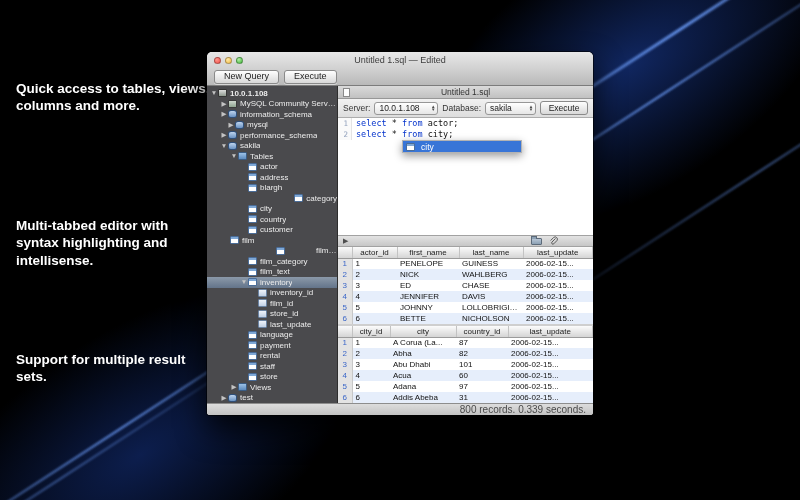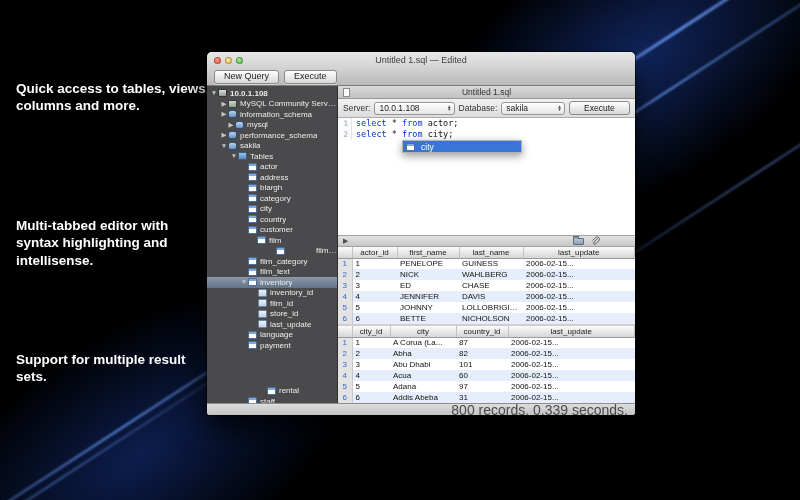--- a/index.html
+++ b/index.html
@@ -19,21 +19,21 @@
   .b3 { top:170px; right:-260px; transform:rotate(-33deg); opacity:.6; }
   .b4 { bottom:70px; left:-180px; transform:rotate(-33deg); }
   .b5 { bottom:20px; left:-240px; transform:rotate(-33deg); opacity:.55; }
 
   
   .caption { position:absolute; left:16px; width:196px; color:#fff; font-size:13.5px;
              font-weight:bold; line-height:1.28; }
   .c1 { top:80px; } .c2 { top:217px; } .c3 { top:351px; }
 
   
-  .window { position:absolute; left:207px; top:52px; width:428px; height:363px;
+  .window { position:absolute; left:207px; top:52px; width:386px; height:363px;
             display:flex; flex-direction:column; border-radius:5px 5px 3px 3px; overflow:hidden;
             box-shadow:0 14px 30px rgba(0,0,0,.8), 0 0 0 1px rgba(0,0,0,.55); background:#fff; }
   .titlebar { height:16px; flex:none; background:linear-gradient(#e8e8e8,#d2d2d2);
               position:relative; display:flex; align-items:center; }
   .lights { display:flex; gap:4px; padding-left:7px; position:relative; z-index:2; }
   .light { width:7px; height:7px; border-radius:50%; border:1px solid rgba(0,0,0,.3); }
   .lr { background:radial-gradient(circle at 35% 30%, #ff9a90, #f4504a); }
   .ly { background:radial-gradient(circle at 35% 30%, #ffe9a8, #f6b root); background:radial-gradient(circle at 35% 30%, #ffe9a8, #f5bc44); }
   .lg { background:radial-gradient(circle at 35% 30%, #b5eea6, #43ba3d); }
   .wtitle { position:absolute; left:0; right:0; text-align:center; font-size:9px; color:#3e3e3e; }
@@ -115,21 +115,21 @@
              font-size:8px; color:#111; }
   .grid tbody tr:nth-child(even) { background:#e6eefb; }
   .grid td.rownum { background:#e3e3e3; color:#3a66c8; text-align:center; border-right:1px solid #c7c7c7; padding:0; }
   .gactor th:nth-child(1){width:14px} .gactor th:nth-child(2){width:45px}
   .gactor th:nth-child(3){width:62px} .gactor th:nth-child(4){width:64px}
   .gcity th:nth-child(1){width:14px} .gcity th:nth-child(2){width:38px}
   .gcity th:nth-child(3){width:66px} .gcity th:nth-child(4){width:52px}
 
   .statusbar { height:12px; flex:none; background:linear-gradient(#dddddd,#c2c2c2);
                border-top:1px solid #8d8d8d; display:flex; align-items:center;
-               justify-content:flex-end; padding:0 7px; font-size:14px; color:#4a4a4a; }
+               justify-content:flex-end; padding:0 7px; font-size:10px; color:#4a4a4a; }
 </style>
 </head>
 <body>
 
 <div class="stage">
   <div class="glow glow1"></div>
   <div class="glow glow2"></div>
   <div class="beam b1"></div>
   <div class="beam b2"></div>
   <div class="beam b3"></div>
@@ -201,41 +201,41 @@
             <div class="trow" style="padding-left: 33px;">
               <span class="disc"></span>
               <span class="ic ic-table"></span>
               <span class="tlbl">address</span>
             </div>
             <div class="trow" style="padding-left: 33px;">
               <span class="disc"></span>
               <span class="ic ic-table"></span>
               <span class="tlbl">blargh</span>
             </div>
-            <div class="trow" style="padding-left: 33px;">
+            <div class="trow" style="padding-left: 33px; justify-content: flex-end;">
               <span class="disc"></span>
               <span class="ic ic-table"></span>
               <span class="tlbl">category</span>
             </div>
             <div class="trow" style="padding-left: 33px;">
               <span class="disc"></span>
               <span class="ic ic-table"></span>
               <span class="tlbl">city</span>
             </div>
             <div class="trow" style="padding-left: 33px;">
               <span class="disc"></span>
               <span class="ic ic-table"></span>
               <span class="tlbl">country</span>
             </div>
             <div class="trow" style="padding-left: 33px; text-align: center;">
               <span class="disc"></span>
               <span class="ic ic-table"></span>
               <span class="tlbl">customer</span>
             </div>
-            <div class="trow" style="padding-left: 42px;">
+            <div class="trow" style="padding-left: 15px;">
               <span class="disc"></span>
               <span class="ic ic-table"></span>
               <span class="tlbl">film</span>
             </div>
             <div class="trow" style="padding-left: 33px; gap: 28px;">
               <span class="disc"></span>
               <span class="ic ic-table"></span>
               <span class="tlbl">film_actor</span>
             </div>
             <div class="trow" style="padding-left: 33px;">
@@ -276,21 +276,21 @@
             <div class="trow" style="padding-left: 33px;">
               <span class="disc"></span>
               <span class="ic ic-table"></span>
               <span class="tlbl">language</span>
             </div>
             <div class="trow" style="padding-left: 33px;">
               <span class="disc"></span>
               <span class="ic ic-table"></span>
               <span class="tlbl">payment</span>
             </div>
-            <div class="trow" style="padding-left: 52px; margin-top: 35px;">
+            <div class="trow" style="padding-left: 33px;">
               <span class="disc"></span>
               <span class="ic ic-table"></span>
               <span class="tlbl">rental</span>
             </div>
             <div class="trow" style="padding-left: 33px;">
               <span class="disc"></span>
               <span class="ic ic-table"></span>
               <span class="tlbl">staff</span>
             </div>
             <div class="trow" style="padding-left: 33px;">

